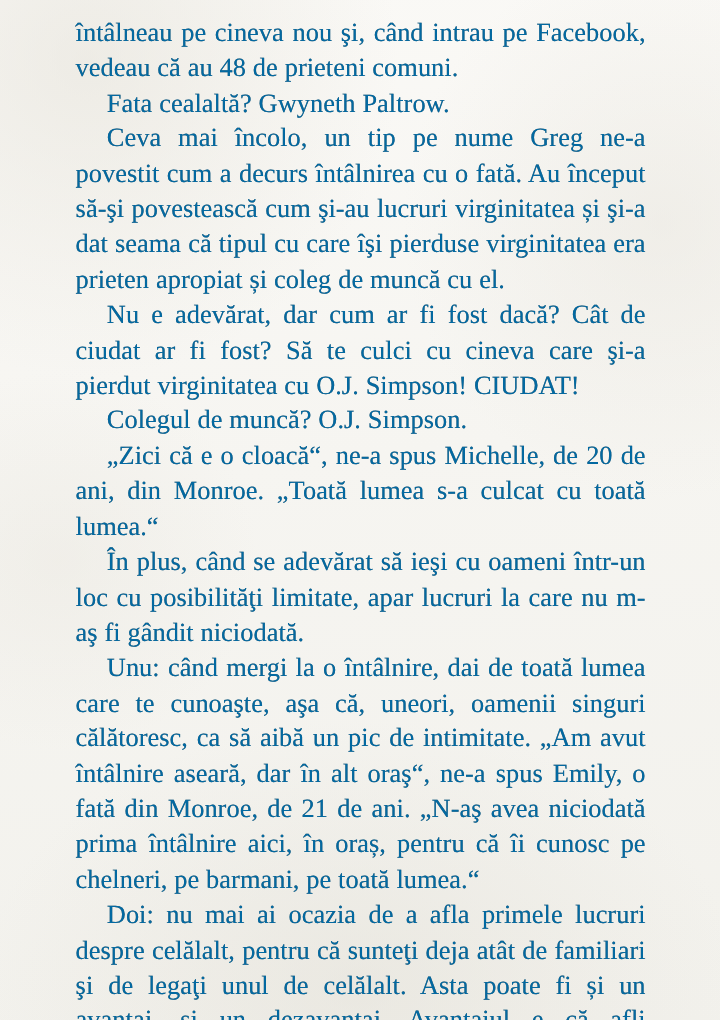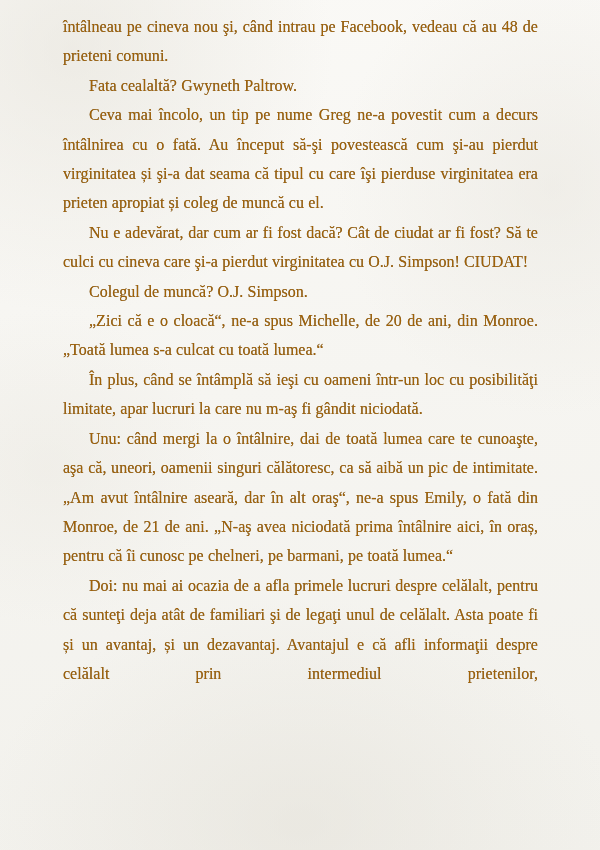--- a/index.html
+++ b/index.html
@@ -32,23 +32,23 @@
     position: absolute;
     left: 63px;
     top: 12px;
     width: 475px;
   }
 
   p.para {
     margin: 0;
     text-indent: 26px;
     text-align: justify;
-    font-size: 16px;
+    font-size: 22px;
     line-height: 29.4px;
-    color: #a16207;
+    color: #0369a1;
     letter-spacing: 0.02px;
     word-spacing: 0.2px;
     -webkit-font-smoothing: none;
   }
 
   
   p.para::after {
     content: "";
     display: inline-block;
     width: 100%;
@@ -62,20 +62,20 @@
   }
 </style>
 </head>
 <body>
 
 <div class="paper"></div>
 
 <div class="text-block">
   <p class="para no-stretch" style="text-indent:0">întâlneau pe cineva nou şi, când intrau pe Facebook, vedeau că au 48 de prieteni comuni.</p>
   <p class="para no-stretch">Fata cealaltă? Gwyneth Paltrow.</p>
-  <p class="para no-stretch">Ceva mai încolo, un tip pe nume Greg ne-a povestit cum a decurs întâlnirea cu o fată. Au început să-şi povestească cum şi-au pierdut virginitatea și şi-a dat seama că tipul cu care îşi pierduse virginitatea era prieten apropiat și coleg de muncă cu el.</p>
+  <p class="para no-stretch">Ceva mai încolo, un tip pe nume Greg ne-a povestit cum a decurs întâlnirea cu o fată. Au început să-şi povestească cum şi-au lucruri virginitatea și şi-a dat seama că tipul cu care îşi pierduse virginitatea era prieten apropiat și coleg de muncă cu el.</p>
   <p class="para no-stretch">Nu e adevărat, dar cum ar fi fost dacă? Cât de ciudat ar fi fost? Să te culci cu cineva care şi-a pierdut virginitatea cu O.J. Simpson! CIUDAT!</p>
   <p class="para no-stretch">Colegul de muncă? O.J. Simpson.</p>
   <p class="para no-stretch">„Zici că e o cloacă“, ne-a spus Michelle, de 20 de ani, din Monroe. „Toată lumea s-a culcat cu toată lumea.“</p>
-  <p class="para no-stretch">În plus, când se întâmplă să ieşi cu oameni într-un loc cu posibilităţi limitate, apar lucruri la care nu m-aş fi gândit niciodată.</p>
+  <p class="para no-stretch">În plus, când se adevărat să ieşi cu oameni într-un loc cu posibilităţi limitate, apar lucruri la care nu m-aş fi gândit niciodată.</p>
   <p class="para no-stretch">Unu: când mergi la o întâlnire, dai de toată lumea care te cunoaşte, aşa că, uneori, oamenii singuri călătoresc, ca să aibă un pic de intimitate. „Am avut întâlnire aseară, dar în alt oraş“, ne-a spus Emily, o fată din Monroe, de 21 de ani. „N-aş avea niciodată prima întâlnire aici, în oraș, pentru că îi cunosc pe chelneri, pe barmani, pe toată lumea.“</p>
   <p class="para">Doi: nu mai ai ocazia de a afla primele lucruri despre celălalt, pentru că sunteţi deja atât de familiari şi de legaţi unul de celălalt. Asta poate fi și un avantaj, și un dezavantaj. Avantajul e că afli informaţii despre celălalt prin intermediul prietenilor,</p>
 </div>
 
 </body></html>

